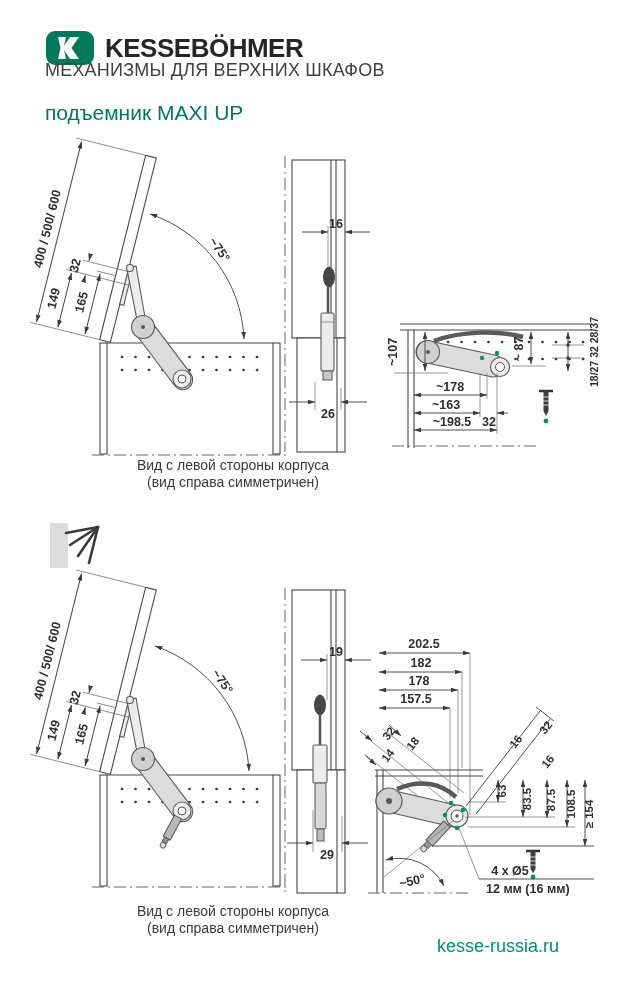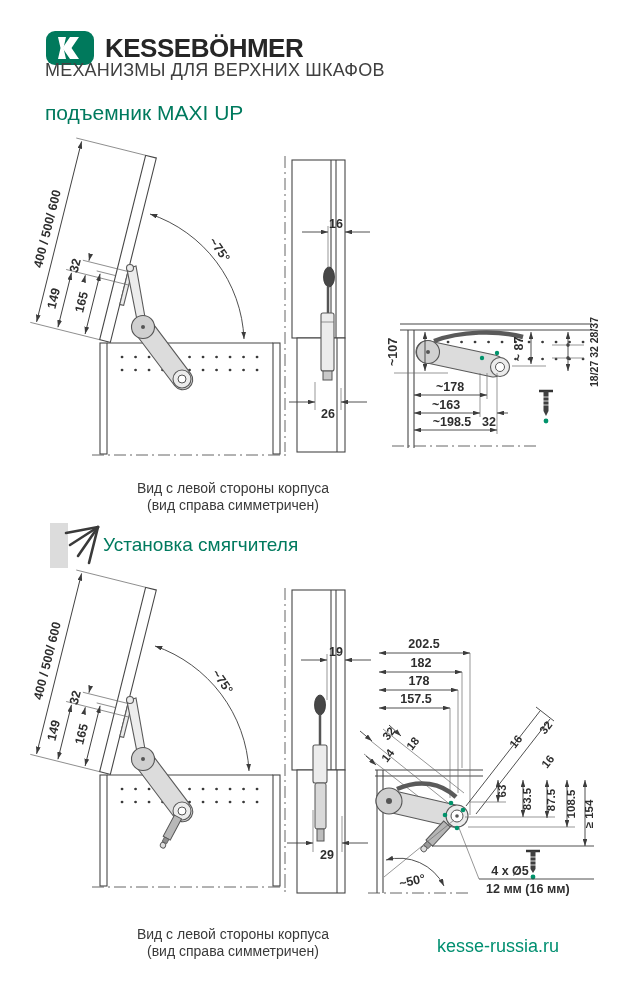--- a/index.html
+++ b/index.html
@@ -7,21 +7,21 @@
         font-family:"Liberation Sans",sans-serif;}
   .abs{position:absolute;}
   
   #brandrow{left:45px;top:30px;display:flex;align-items:center;gap:10px;}
   #brandname{font-size:26px;font-weight:bold;letter-spacing:-0.5px;color:#262626;}
   #doctitle{left:45px;top:60px;font-size:18px;color:#404040;letter-spacing:0.2px;}
   #docsub{left:45px;top:101px;font-size:21px;color:#007a5e;}
   
   #s2bar{left:50px;top:523px;width:18px;height:45px;background:#dcdcdc;}
   #s2head{left:103px;top:534px;font-size:19px;color:#007a5e;}
-  .caption{width:290px;text-align:center;font-size:14px;line-height:1.22;color:#3a3a3a;margin-top:23px;}
+  .caption{width:290px;text-align:center;font-size:14px;line-height:1.22;color:#3a3a3a;}
   #cap1{left:88px;top:457px;}
   #cap2{left:88px;top:903px;}
   #site{right:40px;top:936px;font-size:18px;color:#008f70;}
   
   svg{position:absolute;left:0;}
   svg text{font-family:"Liberation Sans",sans-serif;font-size:12.5px;font-weight:600;fill:#2e2e2e;}
   text.tsm{font-size:10.5px;}
   text.t11{font-size:11.5px;}
   .st{stroke:#474747;stroke-width:1.1;fill:none;}
   .stw{stroke:#474747;stroke-width:1.1;fill:#ffffff;}
@@ -184,21 +184,20 @@
 
   <div class="abs" id="s2bar"></div>
   <svg width="44" height="48" viewBox="0 0 44 48" style="top:521px;left:60px">
     <g stroke="#3a3a3a" stroke-width="2.6" stroke-linecap="round">
       <line x1="38" y1="6" x2="6" y2="12"></line>
       <line x1="38" y1="6" x2="10" y2="24"></line>
       <line x1="38" y1="6" x2="18" y2="35"></line>
       <line x1="38" y1="6" x2="29" y2="42"></line>
     </g>
   </svg>
-  <div class="abs" id="s2head">Установка смягчителя</div>
 
   <svg width="621" height="375" viewBox="0 565 621 375" style="top:565px">
     <defs>
       <marker id="ah2" viewBox="0 0 10 6" refX="9" refY="3" markerWidth="9" markerHeight="5.4" orient="auto-start-reverse">
         <path d="M0,0 L9,3 L0,6 Z" fill="#3c3c3c"></path>
       </marker>
     </defs>
 
     <g>
       <rect x="100" y="775" width="7" height="111" class="stw"></rect>

